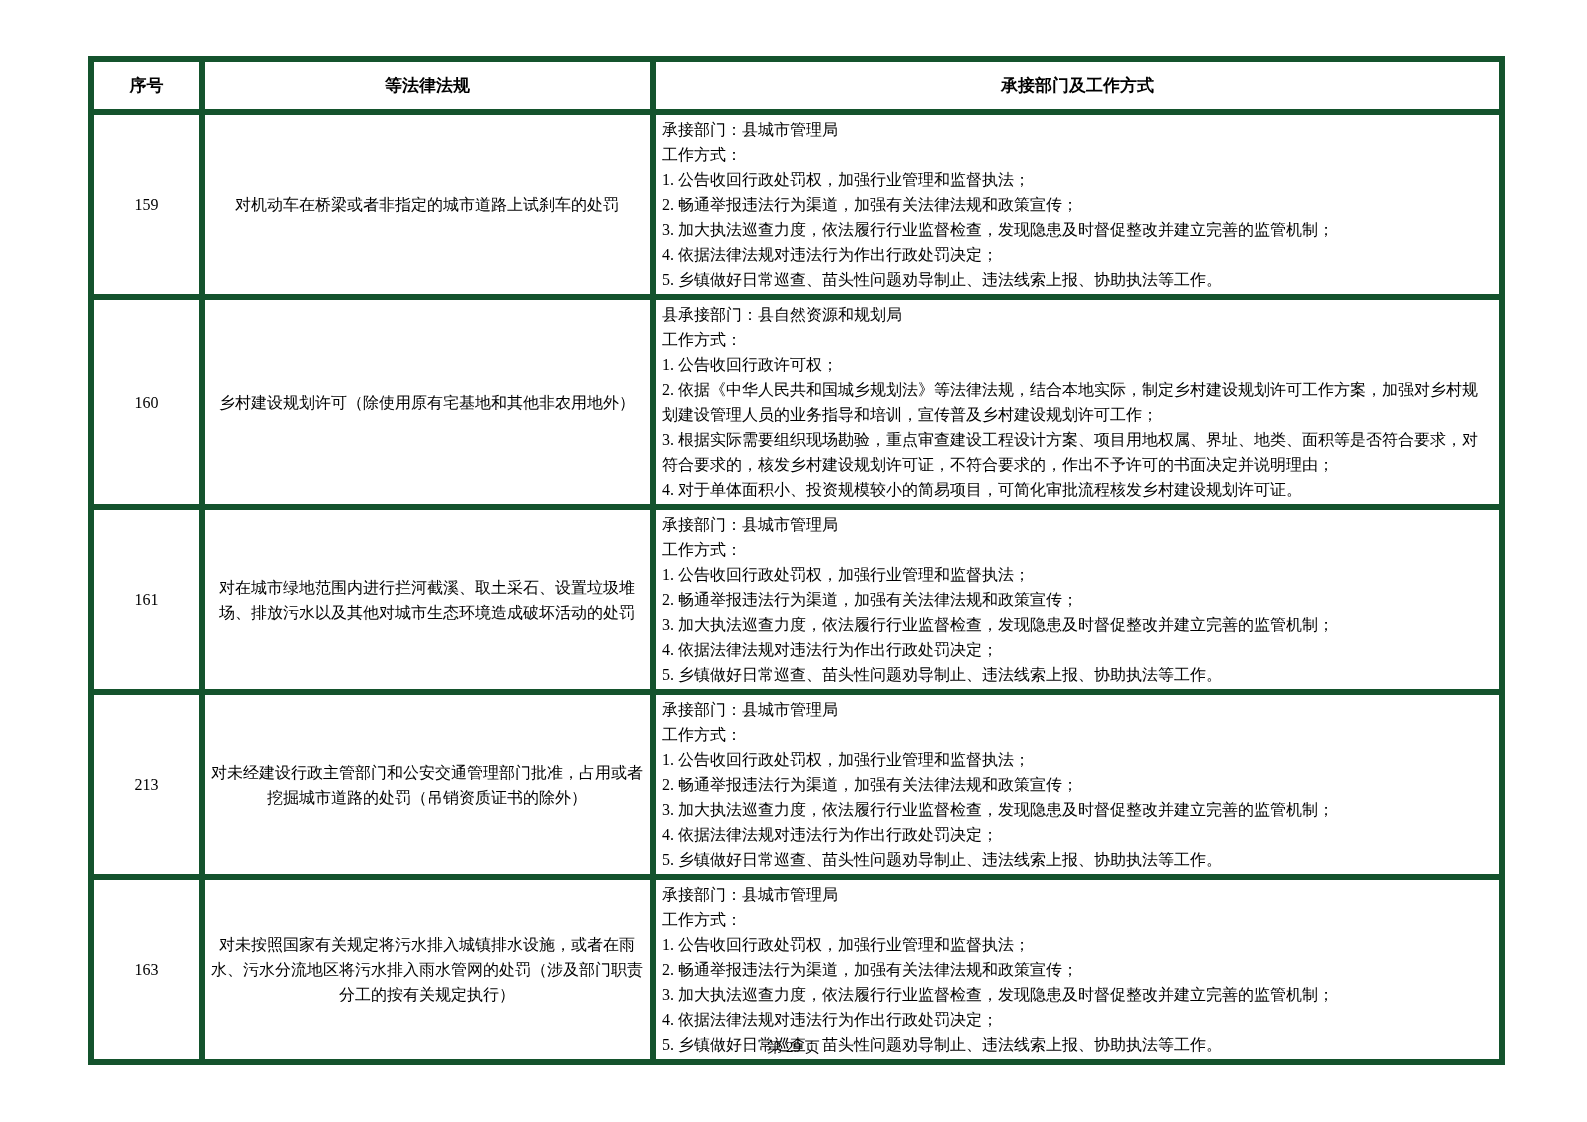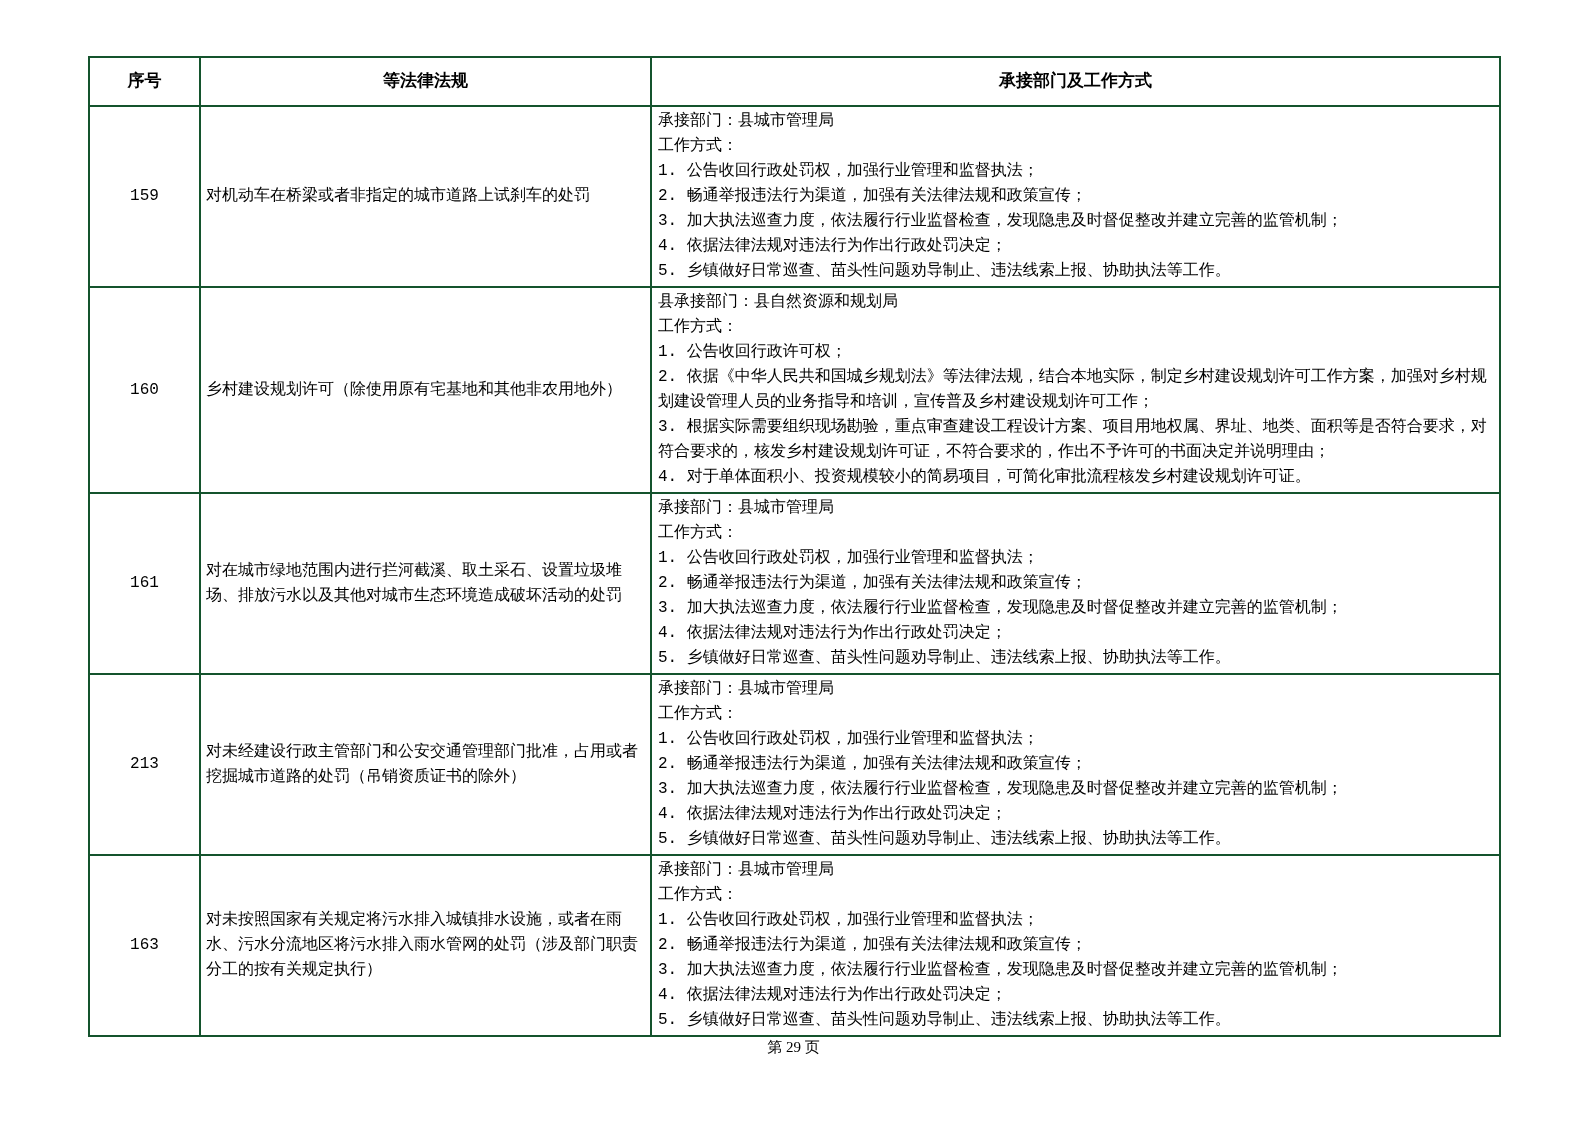--- a/index.html
+++ b/index.html
@@ -18,39 +18,38 @@
   table.items-table {
     position: absolute;
     left: 88px;
     top: 56px;
     width: 1411px;
     border-collapse: collapse;
     table-layout: fixed;
   }
   table.items-table th,
   table.items-table td {
-    border: 2px solid #14532d;
+    border: 6px solid #14532d;
     vertical-align: middle;
     font-size: 16px;
     line-height: 25px;
-    font-family: Liberation Mono, monospace;
   }
   table.items-table th {
     font-size: 17px;
     font-weight: bold;
     text-align: center;
     height: 43px;
     padding: 2px;
   }
   td.cell-no {
     text-align: center;
     padding: 10px;
   }
   td.cell-name {
-    text-align: left;
+    text-align: center;
     padding: 2px 6px 2px 5px;
   }
   td.cell-detail {
     text-align: left;
     padding: 2px 8px 2px 6px;
     white-space: pre-line;
   }
   tbody tr:nth-child(1) { height: 175px; }
   tbody tr:nth-child(2) { height: 178px; }
   tbody tr:nth-child(3) { height: 174px; }

